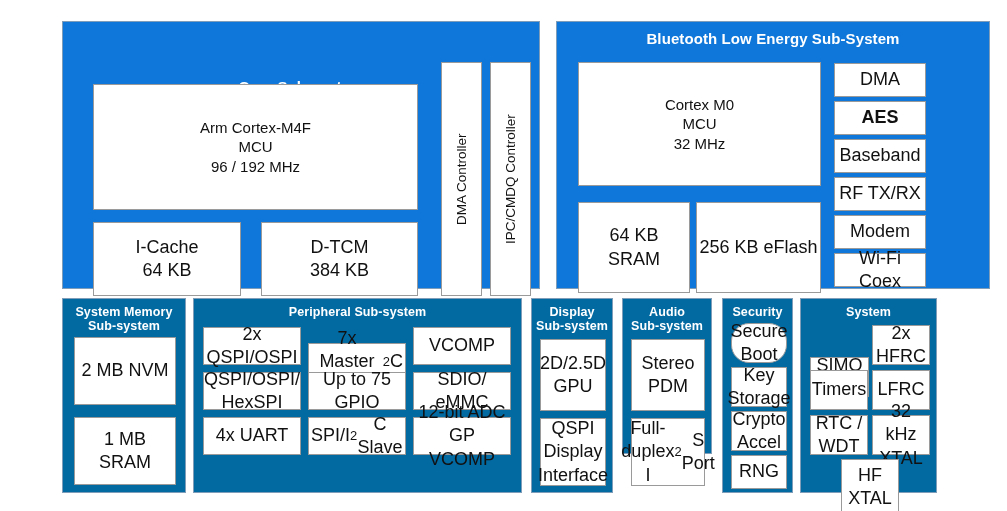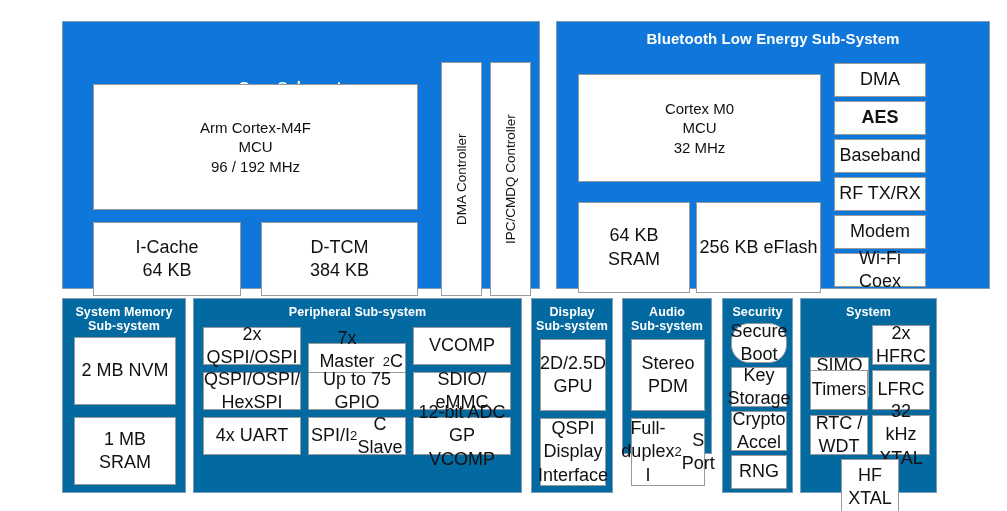--- a/index.html
+++ b/index.html
@@ -79,21 +79,21 @@
 384 KB</div>
 
   <div class="box vbox" style="left:378px; top:40px; width:41px; height:234px;">DMA Controller</div>
 
   <div class="box vbox" style="left:427px; top:40px; width:41px; height:234px;">IPC/CMDQ Controller</div>
 </div>
 
 <div class="panel panel-dark" style="left:556px; top:21px; width:434px; height:268px;">
   <div class="panel-title title-lg lines" style="position:absolute; left:0; top:8px; width:100%;">Bluetooth Low Energy Sub-System</div>
 
-  <div class="box big lines" style="left:21px; top:40px; width:243px; height:108px;margin-top:12px;">Cortex M0
+  <div class="box big lines" style="left:21px; top:40px; width:243px; height:124px;">Cortex M0
 MCU
 32 MHz</div>
 
   <div class="box lines" style="left:21px; top:180px; width:112px; height:91px;">64 KB
 SRAM</div>
 
   <div class="box lines" style="left:139px; top:180px; width:125px; height:91px;">256 KB eFlash</div>
 
   <div class="box" style="left:277px; top:41px; width:92px; height:34px;">DMA</div>
   <div class="box bold" style="left:277px; top:79px; width:92px; height:34px;">AES</div>

